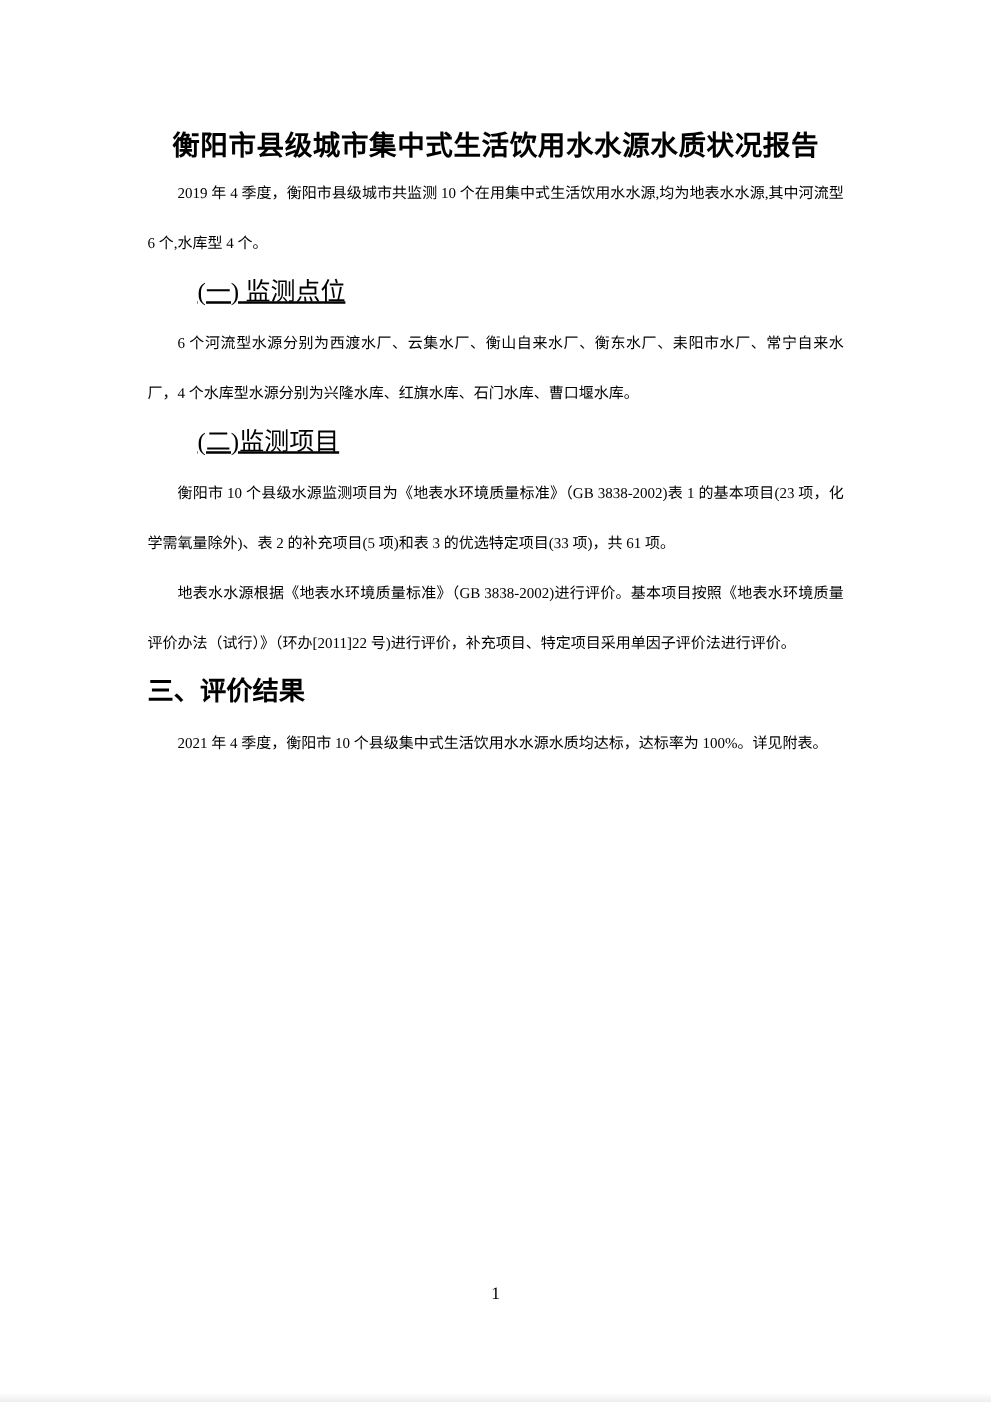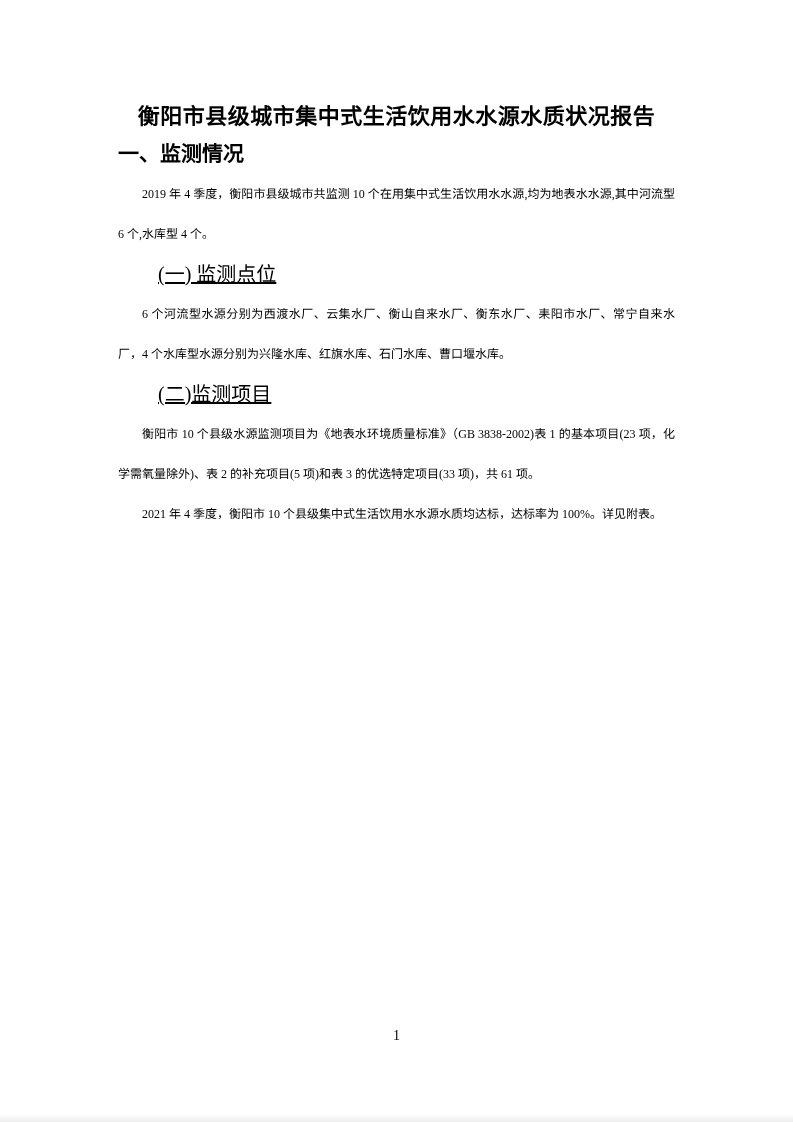--- a/index.html
+++ b/index.html
@@ -76,27 +76,28 @@
   }
 </style>
 </head>
 <body>
 
 <main class="page">
   <section class="content">
 
     <h1 class="doc-title">衡阳市县级城市集中式生活饮用水水源水质状况报告</h1>
 
-    <h2 class="sec-heading">一、监测情况</h2>
     <p class="para">2019 年 4 季度，衡阳市县级城市共监测 10 个在用集中式生活饮用水水源,均为地表水水源,其中河流型 6 个,水库型 4 个。</p>
     <p class="sub-heading">(一) 监测点位</p>
     <p class="para">6 个河流型水源分别为西渡水厂、云集水厂、衡山自来水厂、衡东水厂、耒阳市水厂、常宁自来水厂，4 个水库型水源分别为兴隆水库、红旗水库、石门水库、曹口堰水库。</p>
     <p class="sub-heading">(二)监测项目</p>
     <p class="para">衡阳市 10 个县级水源监测项目为《地表水环境质量标准》（GB 3838-2002)表 1 的基本项目(23 项，化学需氧量除外)、表 2 的补充项目(5 项)和表 3 的优选特定项目(33 项)，共 61 项。</p>
 
+    <p class="para">地表水水源根据《地表水环境质量标准》（GB 3838-2002)进行评价。基本项目按照《地表水环境质量评价办法（试行）》（环办[2011]22 号)进行评价，补充项目、特定项目采用单因子评价法进行评价。</p>
 
+    <h2 class="sec-heading">三、评价结果</h2>
     <p class="para">2021 年 4 季度，衡阳市 10 个县级集中式生活饮用水水源水质均达标，达标率为 100%。详见附表。</p>
 
   </section>
 
   <footer class="page-number">1</footer>
   <div class="scan-edge"></div>
 </main>
 
 </body></html>

